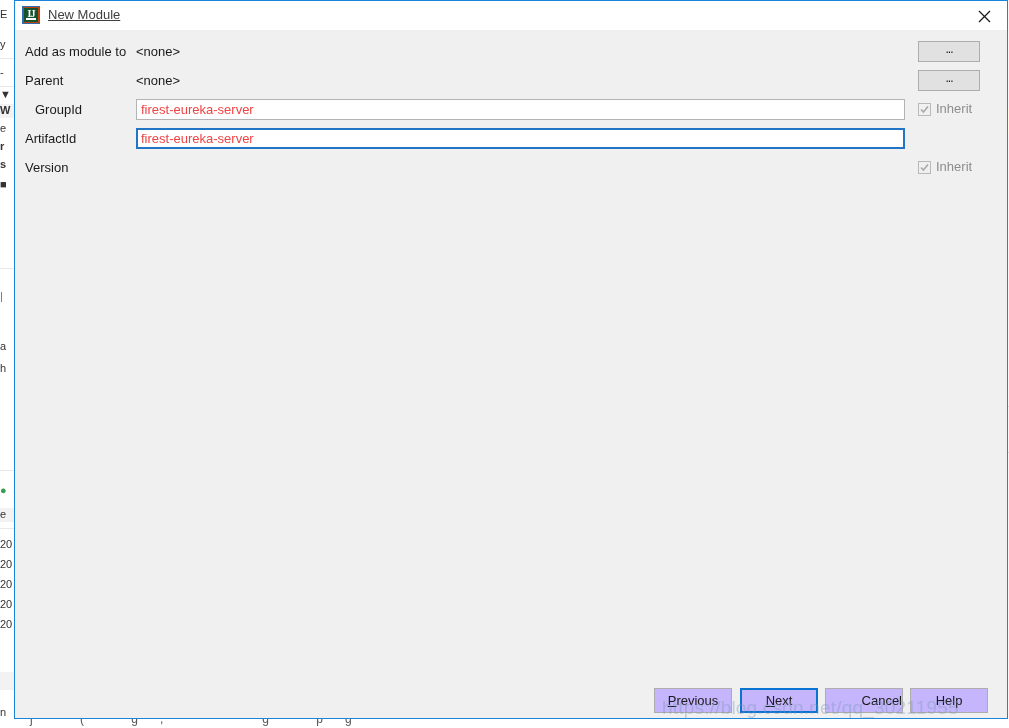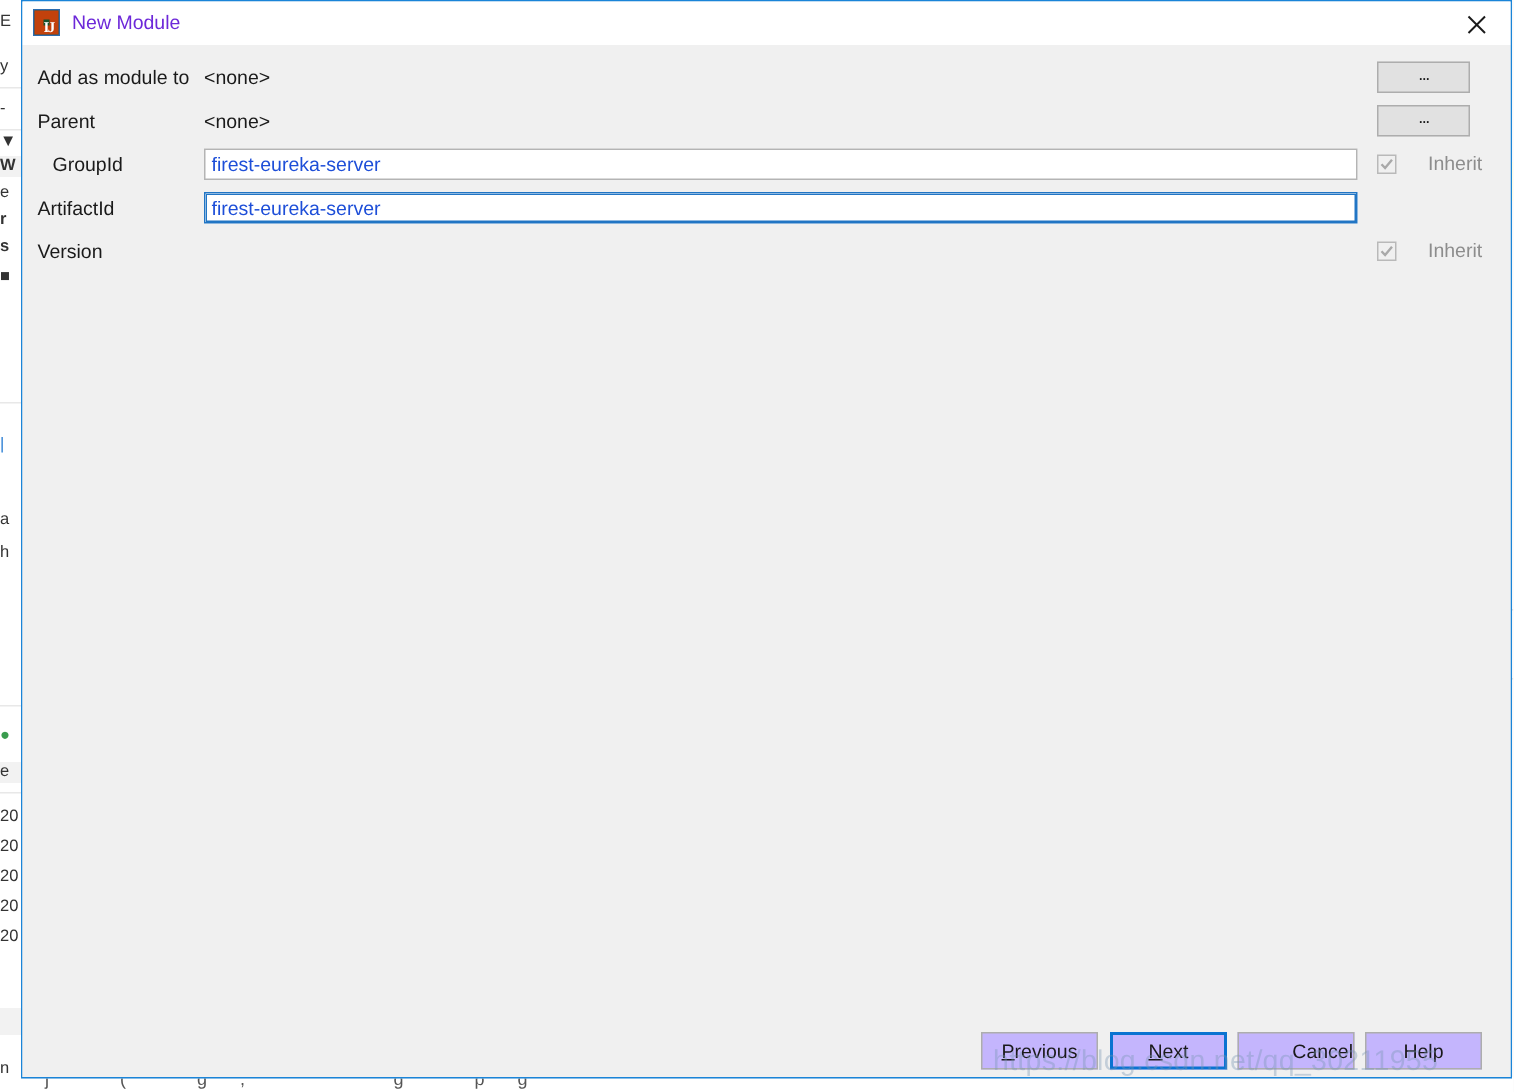--- a/index.html
+++ b/index.html
@@ -75,21 +75,21 @@
     position: relative;
     height: 29px;
     background: #ffffff;
     border-bottom: none;
   }
   .ij-icon {
     position: absolute;
     left: 8px; top: 6px;
     width: 16px; height: 16px;
     background: #14532d;
-    border: 6px solid #c2410c;
+    border: 1px solid #c2410c;
     box-shadow: 0 0 0 1px #2b6cb0;
     box-sizing: border-box;
   }
   .ij-icon .glyph {
     position: absolute;
     left: 0; right: 0; top: 0;
     text-align: center;
     font-family: "Liberation Serif", serif;
     font-size: 10px;
     font-weight: bold;
@@ -100,22 +100,23 @@
   .ij-icon .bar {
     position: absolute;
     left: 2px; right: 2px; bottom: 2px;
     height: 2px;
     background: #ffffff;
   }
   .title-text {
     position: absolute;
     left: 33px; top: 6px;
     font-size: 13px;
-    color: #6d28d9;
+    color: #404040;
     line-height: 16px;
+    text-decoration: underline;
   }
   .close-btn {
     position: absolute;
     right: 0; top: 0;
     width: 45px; height: 29px;
     cursor: default;
   }
   .close-btn svg { position: absolute; left: 16px; top: 9px; }
 
   
@@ -142,21 +143,21 @@
   }
 
   .txt {
     position: absolute;
     height: 21px;
     box-sizing: border-box;
     background: #ffffff;
     border: 1px solid #b4b4b4;
     font-family: "Liberation Sans", sans-serif;
     font-size: 13px;
-    color: #1d4ed8;
+    color: #ef4444;
     padding: 0 4px;
     outline: none;
   }
   .txt.focused {
     border: 1px solid #2175c4;
     box-shadow: 0 0 0 1px #2175c4 inset;
   }
 
   .ellipsis-btn {
     position: absolute;
@@ -169,21 +170,21 @@
     text-align: center;
     line-height: 15px;
     cursor: default;
     letter-spacing: -1px;
   }
 
   .inherit-wrap {
     position: absolute;
     display: flex;
     align-items: center;
-    gap: 21px;
+    gap: 5px;
   }
   .chk {
     width: 13px; height: 13px;
     background: #f0f0f0;
     border: 1px solid #b9b9b9;
     box-sizing: border-box;
     position: relative;
   }
   .chk svg { position: absolute; left: 1px; top: 1px; }
   .inherit-label {

